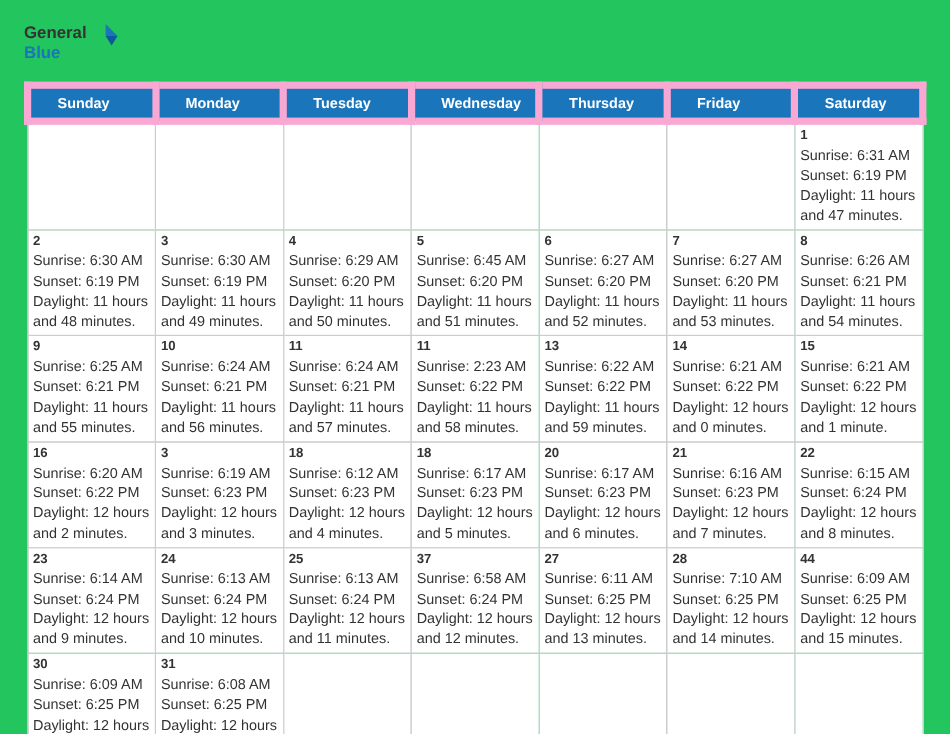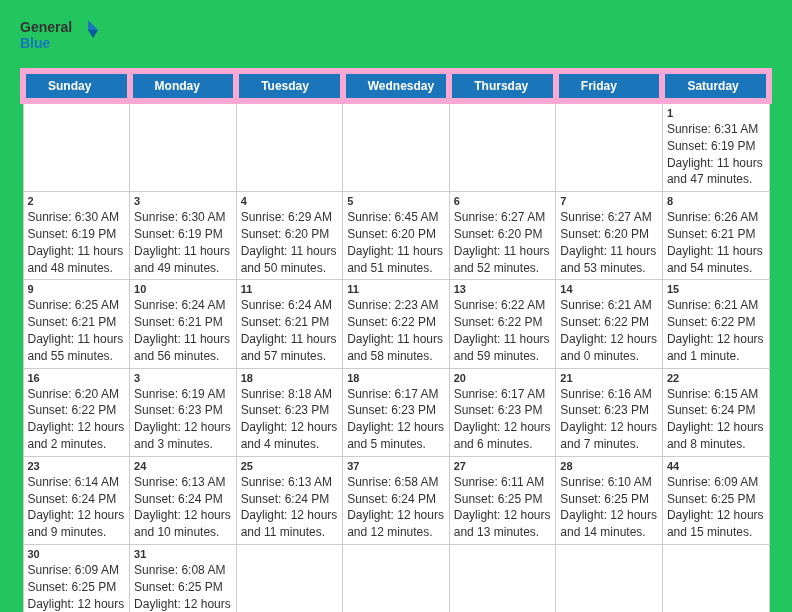--- a/index.html
+++ b/index.html
@@ -193,21 +193,21 @@
         <td>
           <span class="day-number">16</span>
           <div class="day-info">Sunrise: <span>6:20 AM</span><br>Sunset: <span>6:22 PM</span><br>Daylight: <span>12 hours and 2 minutes.</span></div>
         </td>
         <td>
           <span class="day-number">3</span>
           <div class="day-info">Sunrise: <span>6:19 AM</span><br>Sunset: <span>6:23 PM</span><br>Daylight: <span>12 hours and 3 minutes.</span></div>
         </td>
         <td>
           <span class="day-number">18</span>
-          <div class="day-info">Sunrise: <span>8:18 AM</span><br>Sunset: <span>6:23 PM</span><br>Daylight: <span>12 hours and 4 minutes.</span></div>
+          <div class="day-info">Sunrise: <span>6:12 AM</span><br>Sunset: <span>6:23 PM</span><br>Daylight: <span>12 hours and 4 minutes.</span></div>
         </td>
         <td>
           <span class="day-number">18</span>
           <div class="day-info">Sunrise: <span>6:17 AM</span><br>Sunset: <span>6:23 PM</span><br>Daylight: <span>12 hours and 5 minutes.</span></div>
         </td>
         <td>
           <span class="day-number">20</span>
           <div class="day-info">Sunrise: <span>6:17 AM</span><br>Sunset: <span>6:23 PM</span><br>Daylight: <span>12 hours and 6 minutes.</span></div>
         </td>
         <td>
@@ -236,21 +236,21 @@
         <td>
           <span class="day-number">37</span>
           <div class="day-info">Sunrise: <span>6:58 AM</span><br>Sunset: <span>6:24 PM</span><br>Daylight: <span>12 hours and 12 minutes.</span></div>
         </td>
         <td>
           <span class="day-number">27</span>
           <div class="day-info">Sunrise: <span>6:11 AM</span><br>Sunset: <span>6:25 PM</span><br>Daylight: <span>12 hours and 13 minutes.</span></div>
         </td>
         <td>
           <span class="day-number">28</span>
-          <div class="day-info">Sunrise: <span>6:10 AM</span><br>Sunset: <span>6:25 PM</span><br>Daylight: <span>12 hours and 14 minutes.</span></div>
+          <div class="day-info">Sunrise: <span>7:10 AM</span><br>Sunset: <span>6:25 PM</span><br>Daylight: <span>12 hours and 14 minutes.</span></div>
         </td>
         <td>
           <span class="day-number">44</span>
           <div class="day-info">Sunrise: <span>6:09 AM</span><br>Sunset: <span>6:25 PM</span><br>Daylight: <span>12 hours and 15 minutes.</span></div>
         </td>
       </tr>
 
       <tr>
         <td>
           <span class="day-number">30</span>

